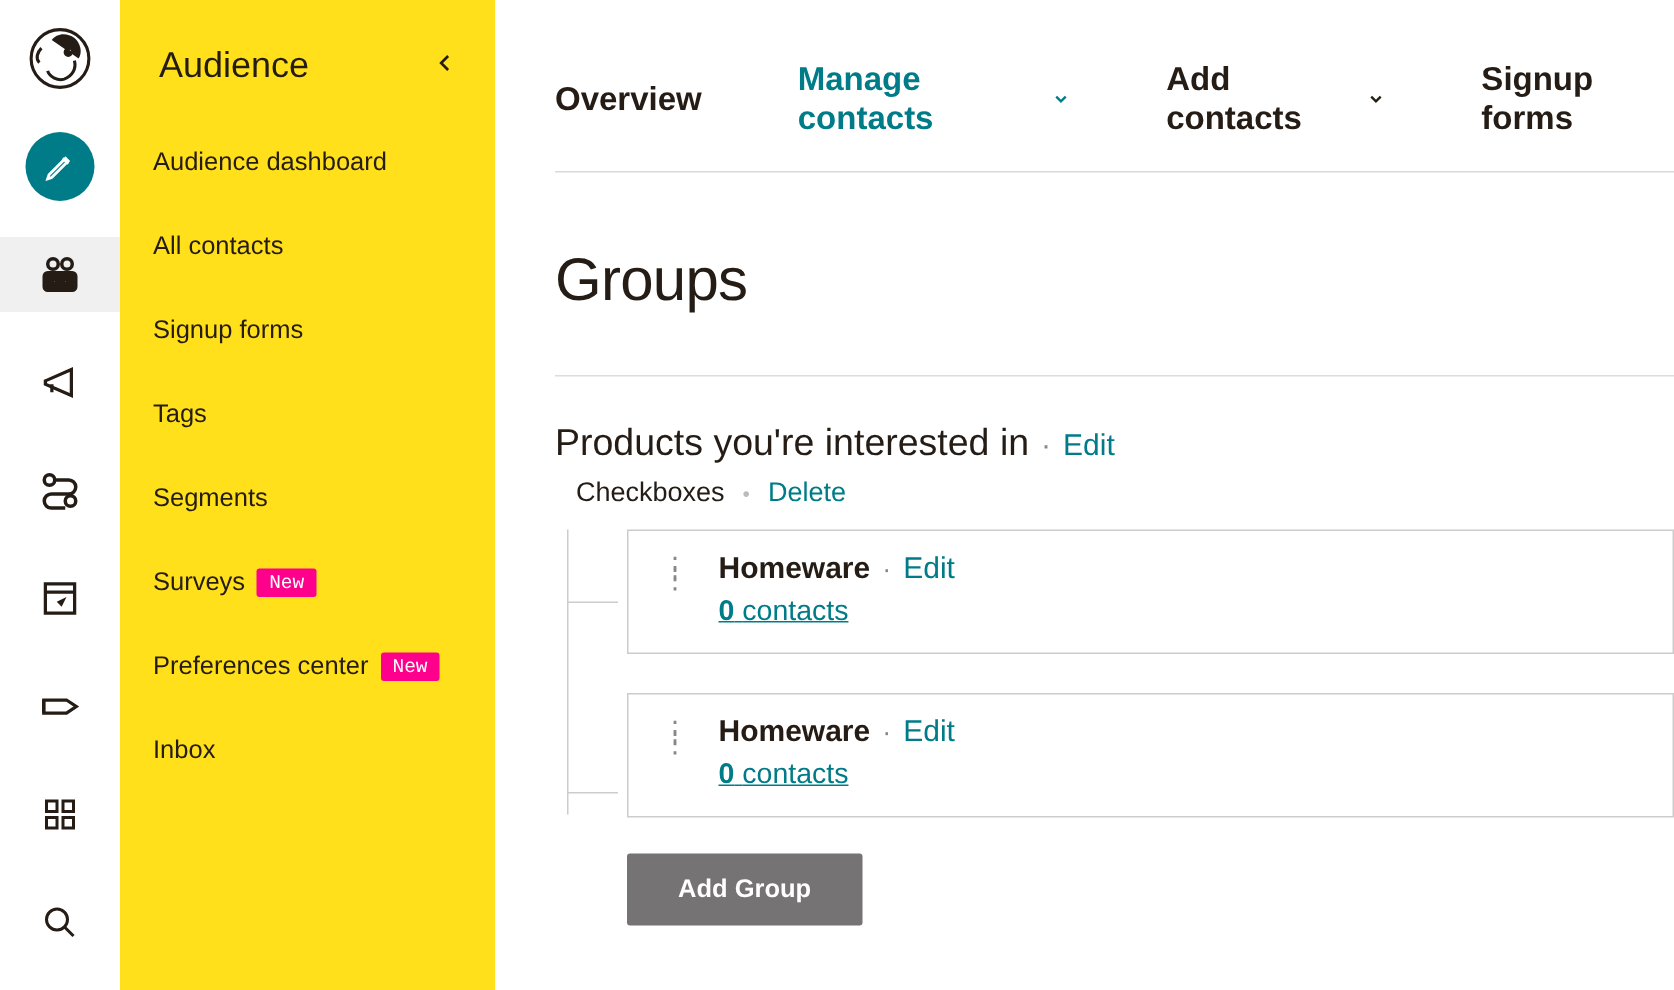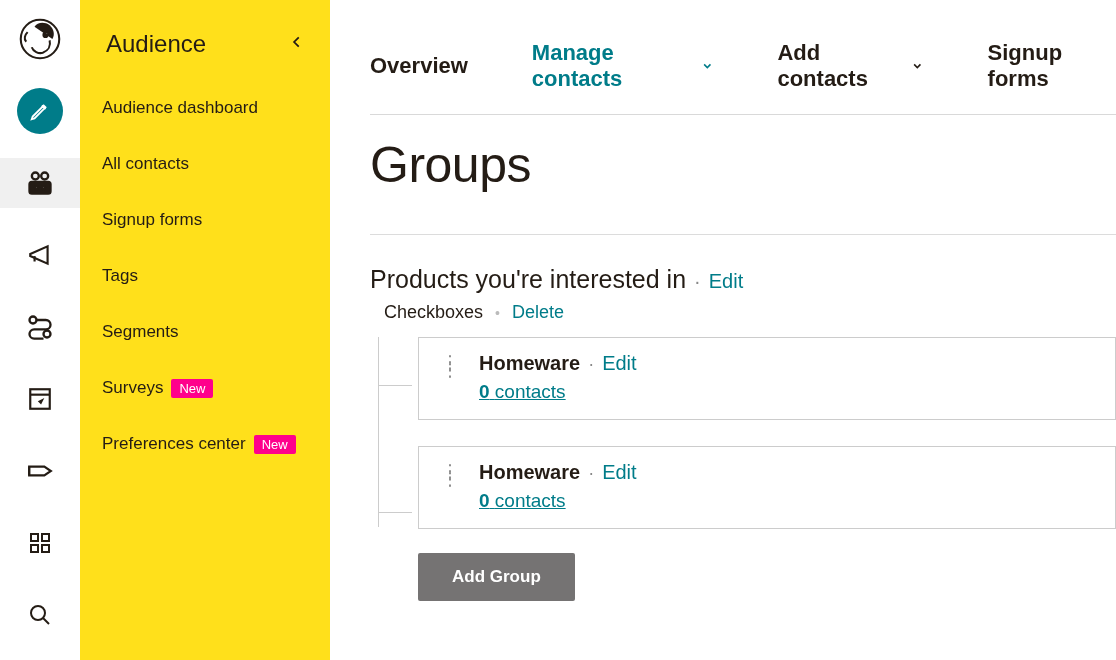--- a/index.html
+++ b/index.html
@@ -11,30 +11,30 @@
   .rail .item.active-bg { background: #f0f0f0; width:80px; border-radius:0; }
   .logo svg { width: 44px; height: 44px; }
   .rail .circle { width: 46px; height: 46px; border-radius: 50%; background: #007c89; display:flex; align-items:center; justify-content:center; }
 
   
   .sidebar { position: absolute; left: 80px; top: 0; width: 250px; height: 660px; background: #ffe01b; padding: 30px 20px 0 20px; }
   .sidebar-header { display:flex; align-items:center; justify-content:space-between; margin-bottom: 40px; padding: 0 6px; }
   .sidebar-title { font-size: 24px; font-weight: 500; color:#241c15; }
   .sidebar-nav { display:flex; flex-direction:column; gap: 36px; padding-left:2px; }
   .sidebar-nav a { font-size: 17px; color:#241c15; text-decoration:none; display:flex; align-items:center; gap:8px; }
-  .badge { background:#ff008c; color:#fff; font-size:13px; padding:2px 8px; border-radius:2px; }
+  .badge { background:#ff008c; color:#fff; font-size:13px; padding:2px 8px; border-radius:2px;font-family:Liberation Mono, monospace; }
 
   
   .main { position:absolute; left: 370px; top: 0; right: 0; padding-top: 40px; }
   .tabs { display:flex; gap: 64px; border-bottom: 1px solid #d9d9d9; padding-bottom: 22px; }
   .tab { font-size: 22px; font-weight: 600; color:#241c15; display:flex; align-items:center; gap:8px; cursor:pointer; }
   .tab.active { color:#007c89; }
   .chev { width:14px; height:14px; }
 
-  h1.page-title { font-size: 50px; font-weight: 400; color:#241c15; margin-top: 21px; letter-spacing: -0.5px; }
+  h1.page-title { font-size: 40px; font-weight: 400; color:#241c15; margin-top: 50px; letter-spacing: -0.5px; }
   .divider { border-top:1px solid #dcdcdc; margin-top: 40px; }
 
   .category-header { display:flex; align-items:baseline; gap:6px; margin-top: 30px; }
   .category-title { font-size: 25px; color:#241c15; }
   .dot { color:#888; font-size:20px; margin:0 2px; }
   .link { color:#007c89; font-size:20px; cursor:pointer; }
   .meta-row { margin-top:8px; font-size:18px; color:#241c15; display:flex; align-items:center; gap:10px;margin-left:14px;}
   .meta-row .link { font-size:18px; }
   .meta-row .dot { font-size:14px; color:#bbb; }
 
@@ -153,20 +153,23 @@
         <span>Segments</span>
       </a>
     <a>
         <span>Surveys</span>
         <span class="badge">New</span>
       </a>
     <a>
         <span>Preferences center</span>
         <span class="badge">New</span>
       </a>
+    <a>
+        <span>Inbox</span>
+      </a>
   </nav>
 </div>
 
 <div class="main">
   <div class="tabs">
     <div class="tab">
         <span>Overview</span>
       </div>
     <div class="tab active">
       <span>Manage contacts</span>

